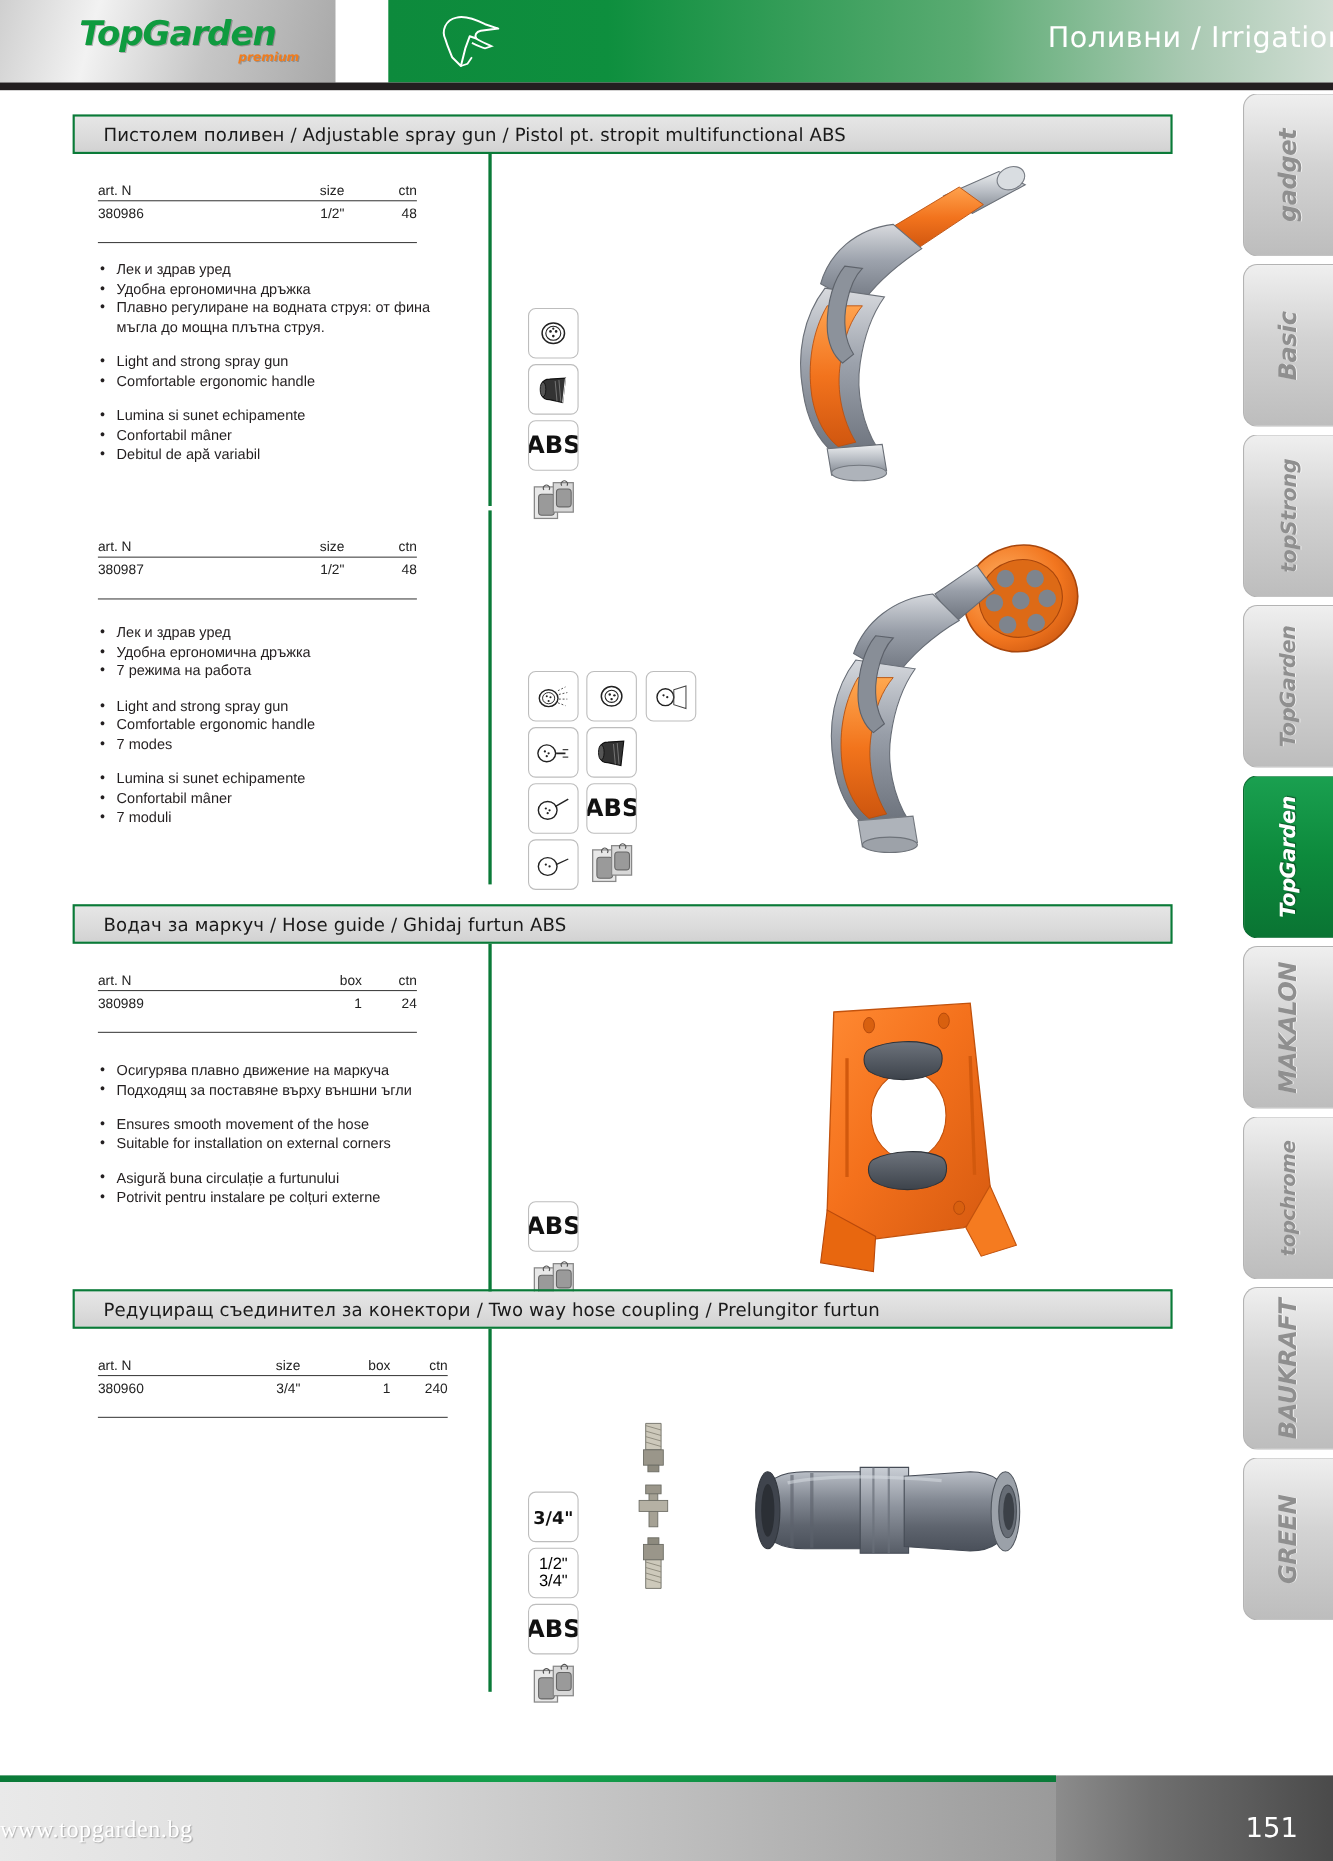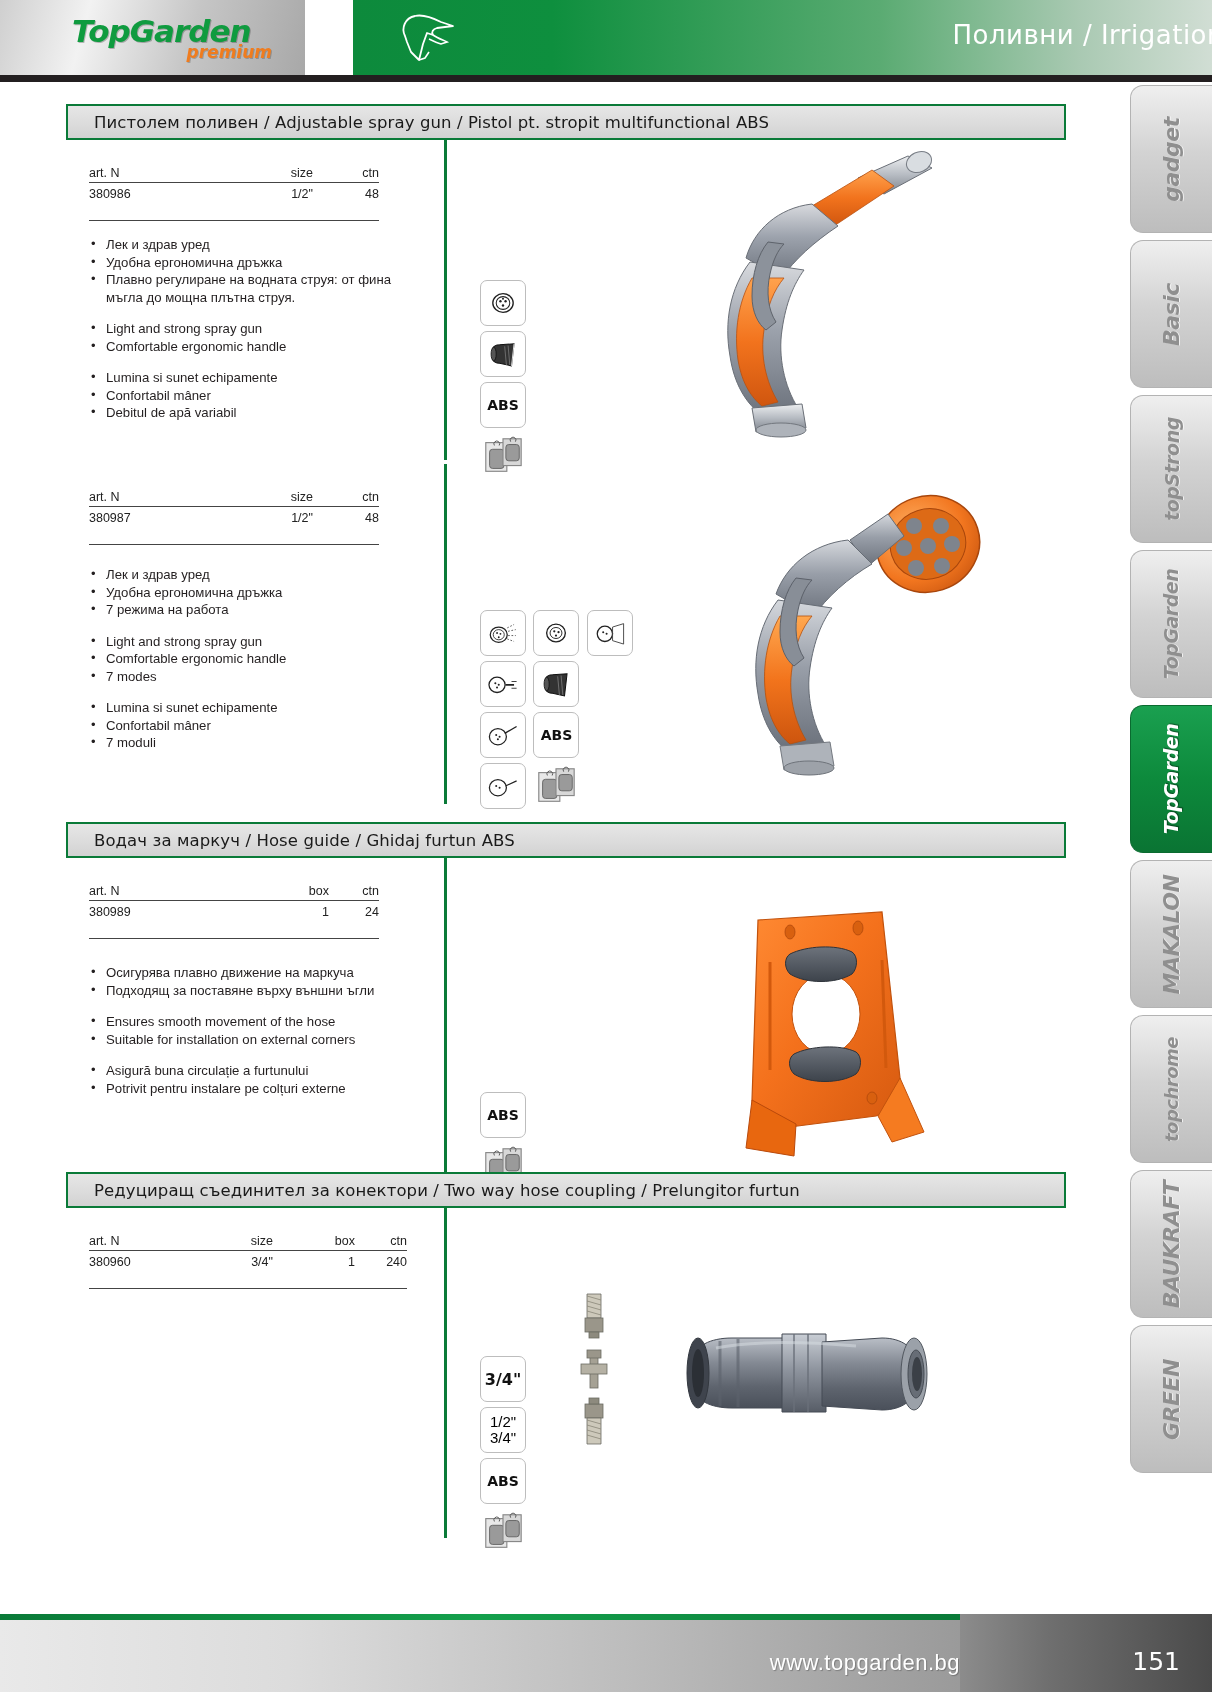--- a/index.html
+++ b/index.html
@@ -19,21 +19,21 @@
   }
   .logo { position: absolute; left: 72px; top: 16px; width: 200px; height: 46px; }
   .logo-top {
     font-family: "DejaVu Sans", sans-serif;
     font-size: 31px; font-weight: bold; font-style: italic;
     color: #0f9b3f; letter-spacing: -1px; line-height: 30px;
     text-shadow: 1px 1px 0 rgba(0,0,0,0.25);
   }
   .logo-sub {
     font-family: "DejaVu Sans", sans-serif;
-    font-size: 17px; font-weight: bold; font-style: italic;
+    font-size: 11px; font-weight: bold; font-style: italic;
     color: #f07c1e; text-align: right; line-height: 16px;
     letter-spacing: 0px; margin-top: -2px;
     text-shadow: 1px 1px 0 rgba(0,0,0,0.2);
   }
   .header-right {
     position: absolute; left: 305px; top: 0; width: 907px; height: 75px;
     background: linear-gradient(90deg, #0d8a3c 0%, #0e8f3e 22%, #5aab72 58%, #a9c9b2 80%, #dfe5e0 100%);
     margin-left: 48px;
   }
   .header-glyph { position: absolute; left: 40px; top: 8px; width: 70px; height: 60px; }
@@ -116,41 +116,41 @@
   
   .badges { position: absolute; }
   .badge {
     width: 46px; height: 46px;
     border: 1px solid #bdbdbd; border-radius: 7px;
     background: #fff;
     display: inline-flex; align-items: center; justify-content: center;
     vertical-align: top; margin: 0 3px 5px 0;
     overflow: hidden;
   }
-  .badge.text { font-family: "DejaVu Sans", sans-serif; font-weight: bold; font-size: 14px; color:#111; }
+  .badge.text { font-family: "DejaVu Sans", sans-serif; font-weight: bold; font-size: 22px; color:#111; }
   .badge.sizebadge { font-family: "DejaVu Sans", sans-serif; font-weight: bold; font-size: 16px; color:#111; }
   .badge.dual { flex-direction: column; line-height: 16px; font-size: 15px; }
   .badge.plain { border: none; }
 
   
   .photo { position: absolute; }
 
   
   .footer { position: absolute; left: 0; bottom: 0; width: 1212px; height: 78px; }
   .footer-band {
     position: absolute; left: 0; bottom: 0; width: 960px; height: 78px;
     background: linear-gradient(90deg,#e9e9e9 0%,#dcdcdc 30%,#bdbdbd 65%,#9a9a9a 100%);
   }
   .footer-green {
     position: absolute; left: 0; bottom: 72px; width: 960px; height: 6px;
     background: linear-gradient(90deg,#0a7a38 0%, #14a04c 50%, #0a7a38 100%);
   }
   .footer-url {
-    position: absolute; left: 0; bottom: 16px; width: 960px; text-align: right;
-    font-family: Liberation Sans, sans-serif;
+    position: absolute; left: 0; bottom: 16px; width: 960px; text-align: left;
+    font-family: Liberation Serif, serif;
     font-size: 22px; color: #ffffff; letter-spacing: 0.5px;
     text-shadow: 1px 1px 1px rgba(0,0,0,0.25);
     margin-top: 14px;
   }
   .footer-dark {
     position: absolute; right: 0; bottom: 0; width: 252px; height: 78px;
     background: linear-gradient(90deg,#8c8c8c 0%, #6f6f6f 35%, #4a4a4a 100%);
   }
   .footer-page {
     position: absolute; right: 32px; bottom: 16px;

